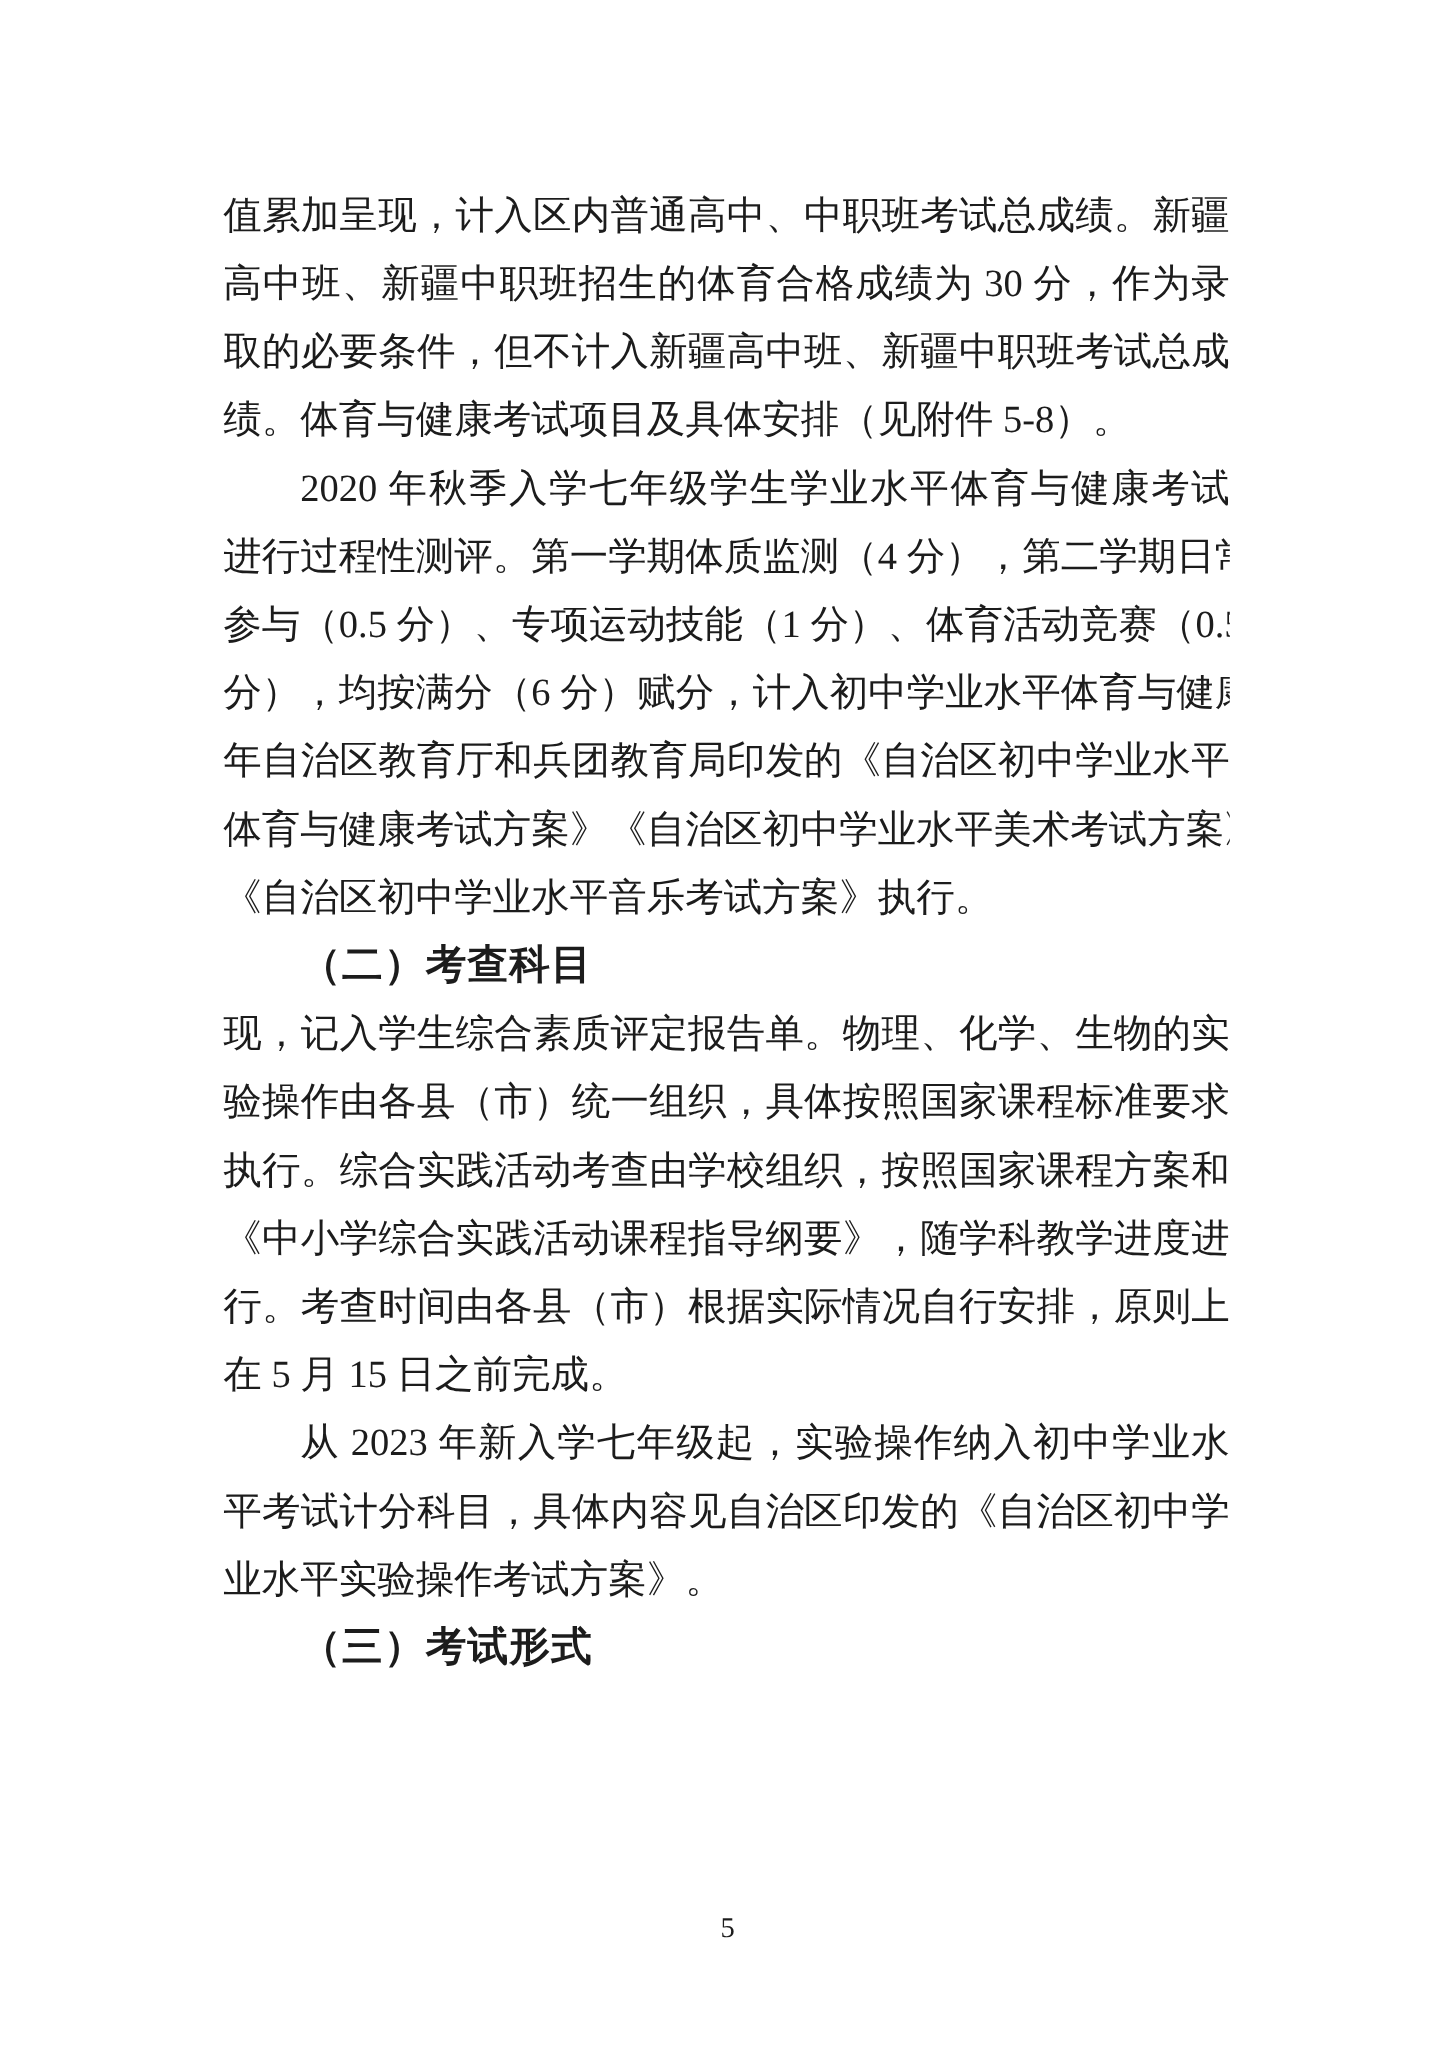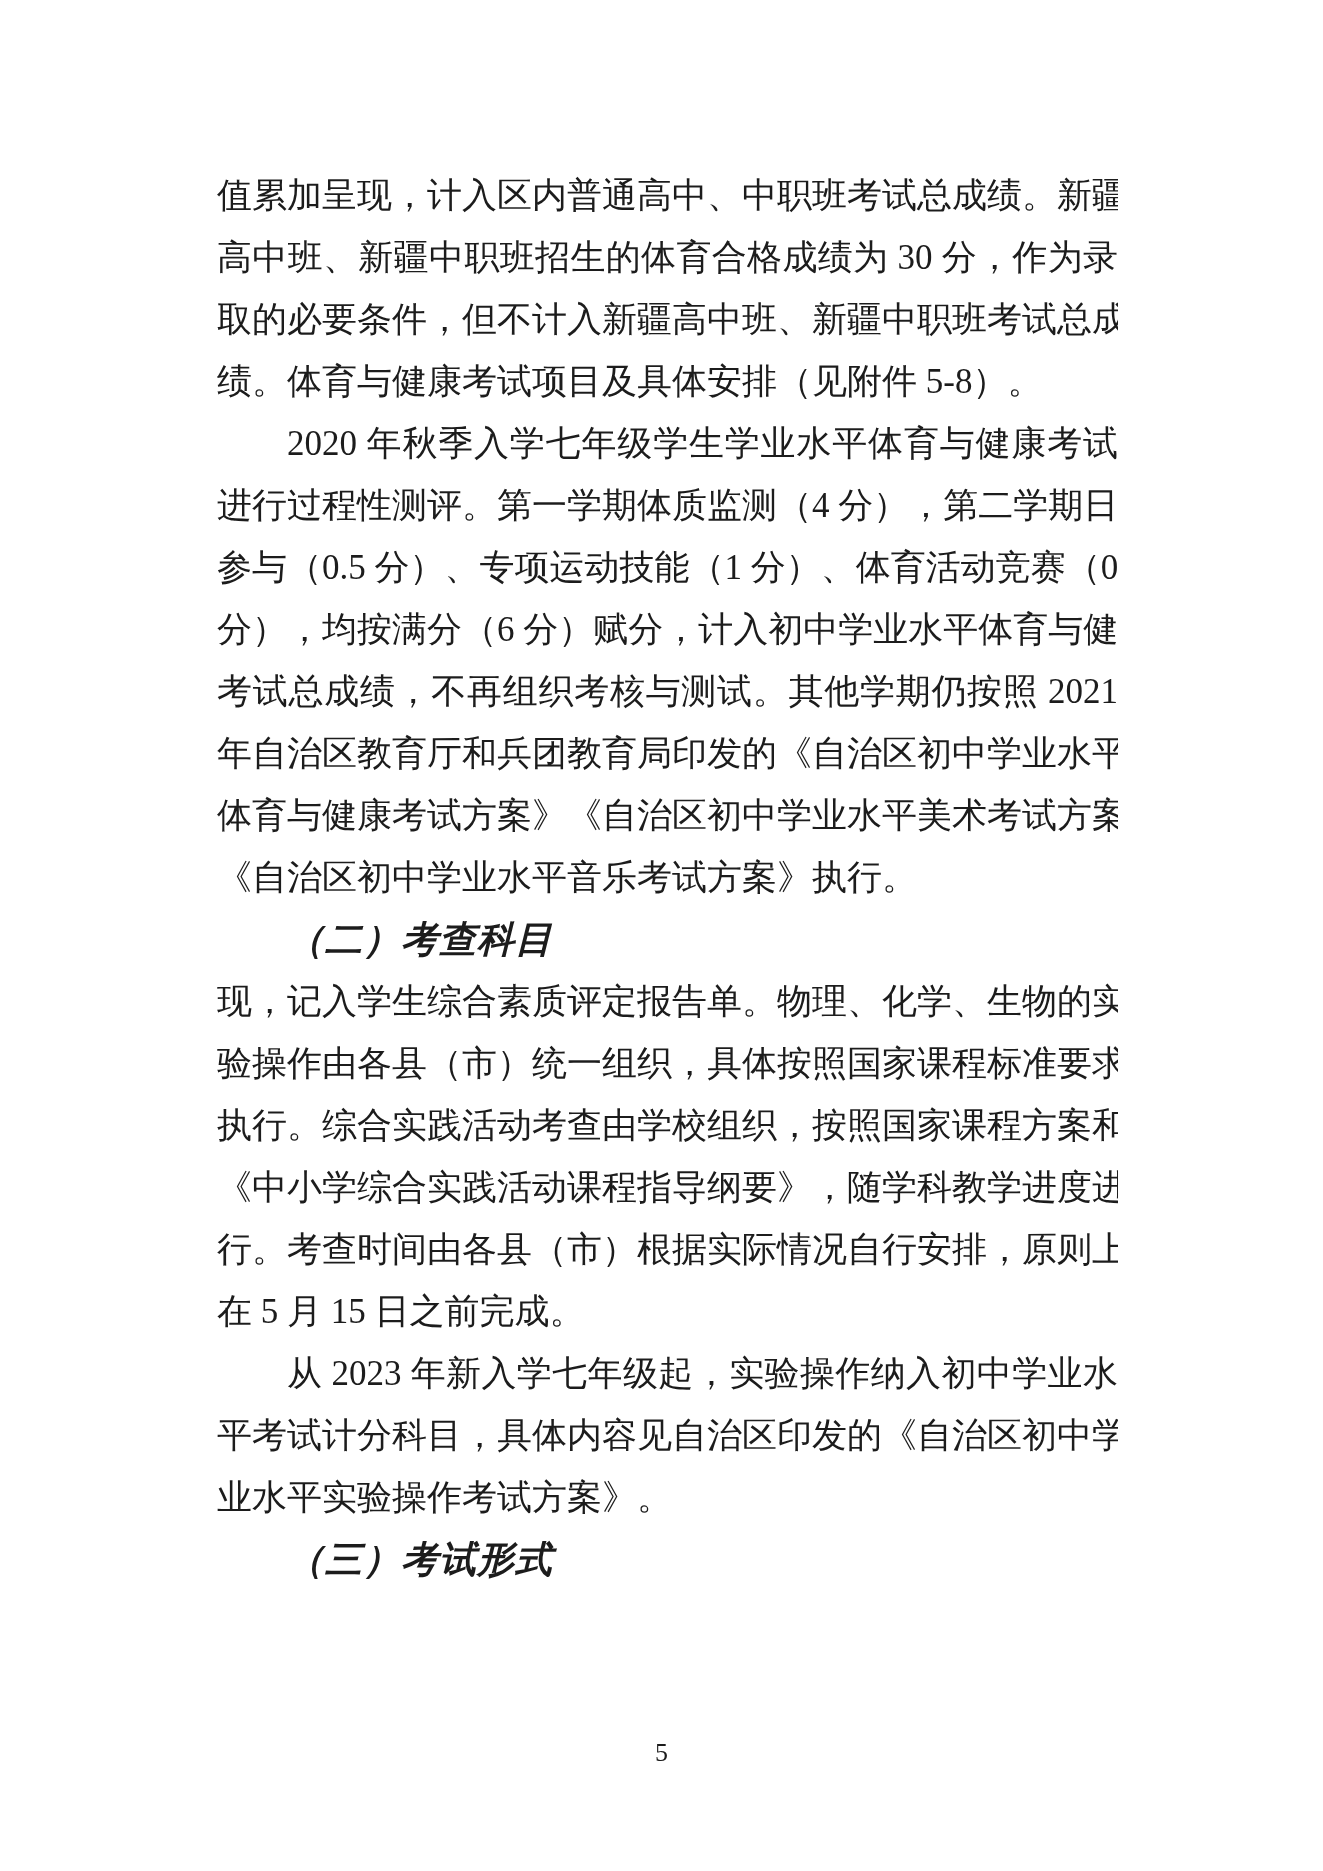--- a/index.html
+++ b/index.html
@@ -21,35 +21,33 @@
     top: 165px;
     width: 915px;
   }
   .ln {
     height: 62px;
     line-height: 62px;
     font-size: 35px;
     white-space: nowrap;
     overflow: hidden;
     text-align: left;
-    margin-left: 14px;
   }
   .j {
     text-align: justify;
     text-align-last: justify;
     text-justify: inter-character;
   }
   .ind {
     padding-left: 70px;
   }
   .head {
     font-weight: bold;
     font-size: 37px;
     letter-spacing: 1px;
-    font-style: italic;
   }
   .page-footer {
     position: absolute;
     top: 1737px;
     left: 0;
     width: 100%;
     text-align: center;
     font-size: 26px;
     line-height: 32px;
     color: #1c1c1c;
@@ -60,21 +58,20 @@
 
 <div class="doc-body">
   <div class="ln j">值累加呈现，计入区内普通高中、中职班考试总成绩。新疆</div>
   <div class="ln j">高中班、新疆中职班招生的体育合格成绩为 30 分，作为录</div>
   <div class="ln j">取的必要条件，但不计入新疆高中班、新疆中职班考试总成</div>
   <div class="ln">绩。体育与健康考试项目及具体安排（见附件 5-8）。</div>
   <div class="ln j ind">2020 年秋季入学七年级学生学业水平体育与健康考试</div>
   <div class="ln j">进行过程性测评。第一学期体质监测（4 分），第二学期日常</div>
   <div class="ln j">参与（0.5 分）、专项运动技能（1 分）、体育活动竞赛（0.5</div>
   <div class="ln j">分），均按满分（6 分）赋分，计入初中学业水平体育与健康</div>
-  <div class="ln j">考试总成绩，不再组织考核与测试。其他学期仍按照 2021</div>
   <div class="ln j">年自治区教育厅和兵团教育局印发的《自治区初中学业水平</div>
   <div class="ln j">体育与健康考试方案》《自治区初中学业水平美术考试方案》</div>
   <div class="ln">《自治区初中学业水平音乐考试方案》执行。</div>
   <div class="ln head ind">（二）考查科目</div>
   <div class="ln j">现，记入学生综合素质评定报告单。物理、化学、生物的实</div>
   <div class="ln j">验操作由各县（市）统一组织，具体按照国家课程标准要求</div>
   <div class="ln j">执行。综合实践活动考查由学校组织，按照国家课程方案和</div>
   <div class="ln j">《中小学综合实践活动课程指导纲要》，随学科教学进度进</div>
   <div class="ln j">行。考查时间由各县（市）根据实际情况自行安排，原则上</div>
   <div class="ln">在 5 月 15 日之前完成。</div>

